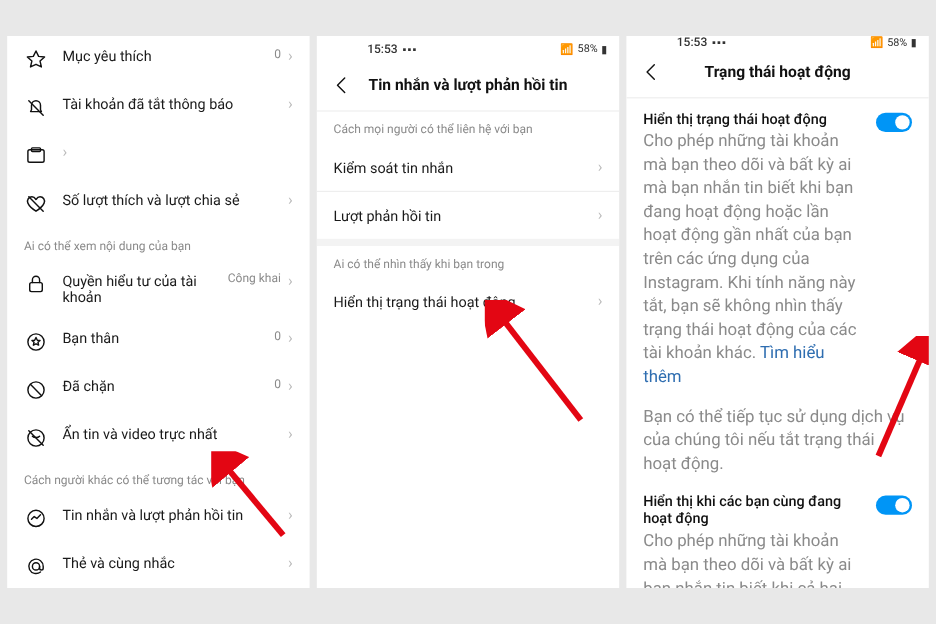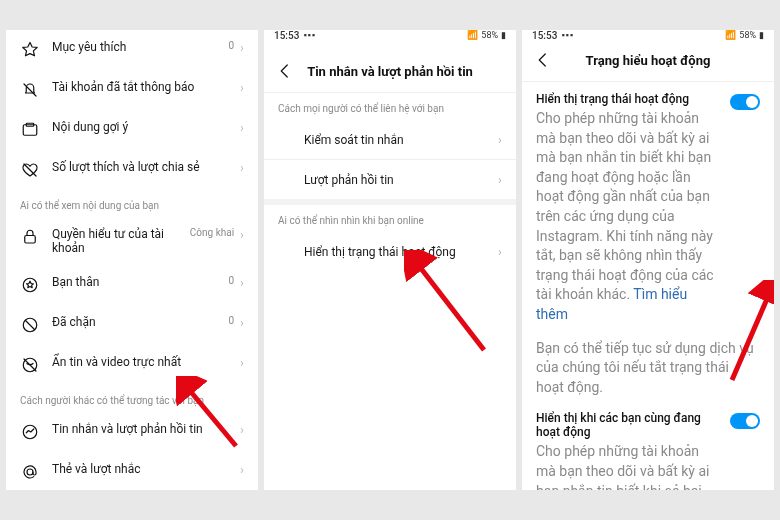--- a/index.html
+++ b/index.html
@@ -1,34 +1,34 @@
 <!DOCTYPE html>
 <html><head>
 <meta charset="utf-8">
 <style>
 * { margin: 0; padding: 0; box-sizing: border-box; font-family: -apple-system, BlinkMacSystemFont, "Segoe UI", Roboto, sans-serif; }
 body { width: 780px; height: 520px; background: #e8e8e8; padding: 30px 6px; display: flex; gap: 6px; }
 .phone { flex: 1; background: #fff; display: flex; flex-direction: column; position: relative; overflow: hidden; }
-.statusbar { height: 22px; display: flex; align-items: flex-start; padding: 0 10px; font-size: 10px; color: #333; }
+.statusbar { height: 22px; display: flex; align-items: center; padding: 0 10px; font-size: 10px; color: #333; margin-left: 32px; }
 .statusbar .time { font-weight: 500; }
 .statusbar .sb-icons { margin-left: 4px; font-size: 9px; letter-spacing: 1px; }
 .statusbar .right { margin-left: auto; display: flex; align-items: center; gap: 3px; font-size: 9px; }
 .header { display: flex; align-items: center; padding: 10px 12px 12px; border-bottom: 1px solid #eee; }
 .header .back { width: 18px; height: 18px; display: flex; align-items: center; justify-content: center; }
 .header .title { flex: 1; text-align: center; font-weight: 700; font-size: 13px; color: #111; margin-left: -18px; }
 .section-label { padding: 10px 14px 6px; font-size: 10px; color: #8a8a8a; }
 .row { display: flex; align-items: flex-start; padding: 10px 14px; font-size: 12px; color: #1a1a1a; }
 .row .icon { width: 20px; height: 20px; margin-right: 12px; display: flex; align-items: center; justify-content: center; }
 .row .label { flex: 1; }
 .row .meta { font-size: 10px; color: #8a8a8a; margin-right: 6px; }
 .row .chev { color: #bbb; font-size: 13px; }
 .divider { height: 6px; background: #f3f3f3; }
 .hairline { height: 1px; background: #eee; margin: 0 0; }
 .p2-row { display: flex; align-items: center; padding: 12px 14px; font-size: 12px; color: #1a1a1a; }
-.p2-row .label { flex: 1; margin-left: 26px; }
+.p2-row .label { flex: 1; }
 .p2-row .chev { color: #bbb; font-size: 13px; }
 .p3-block { padding: 10px 14px 4px; }
 .p3-title { font-size: 12px; color: #111; font-weight: 500; margin-bottom: 3px; }
 .p3-desc { font-size: 14px; color: #8a8a8a; line-height: 1.4; }
 .p3-desc .link { color: #2e6db0; }
 .p3-row { display: flex; align-items: flex-start; padding: 10px 14px 4px; }
 .p3-row .txt { flex: 1; padding-right: 8px; }
 .toggle { width: 30px; height: 16px; border-radius: 10px; background: #0095f6; position: relative; flex-shrink: 0; margin-top: 2px; }
 .toggle::after { content: ""; position: absolute; width: 12px; height: 12px; background: #fff; border-radius: 50%; top: 2px; right: 2px; }
 .arrow { position: absolute; pointer-events: none; }
@@ -59,21 +59,20 @@
     <span class="label">Tài khoản đã tắt thông báo</span>
     <span class="chev">›</span>
   </div>
   <div class="row">
     <span class="icon">
         <svg class="stroke-ic" width="18" height="18" viewBox="0 0 24 24">
           <rect x="3" y="5" width="18" height="14" rx="2"></rect>
           <rect x="7" y="3" width="10" height="4" rx="1"></rect>
         </svg>
       </span>
-    <span class="label">Nội dung gợi ý</span>
     <span class="chev">›</span>
   </div>
   <div class="row">
     <span class="icon">
         <svg class="stroke-ic" width="18" height="18" viewBox="0 0 24 24">
           <path d="M12 20s-7-4.5-9-9c-1.5-3.5 1-7 4.5-7 2 0 3.5 1.5 4.5 3 1-1.5 2.5-3 4.5-3 3.5 0 6 3.5 4.5 7-2 4.5-9 9-9 9z"></path>
           <path d="M4 4l16 16"></path>
         </svg>
       </span>
     <span class="label">Số lượt thích và lượt chia sẻ</span>
@@ -137,21 +136,21 @@
     <span class="label">Tin nhắn và lượt phản hồi tin</span>
     <span class="chev">›</span>
   </div>
   <div class="row">
     <span class="icon">
         <svg class="stroke-ic" width="18" height="18" viewBox="0 0 24 24">
           <circle cx="12" cy="12" r="4"></circle>
           <path d="M16 12v2a2 2 0 004 0v-2a8 8 0 10-3 6.2"></path>
         </svg>
       </span>
-    <span class="label">Thẻ và lượt nhắc</span>
+    <span class="label">Thẻ và cùng nhắc</span>
     <span class="chev">›</span>
   </div>
 
   <div class="arrow" style="left:170px; top:346px;">
     <svg width="70" height="80">
         <defs>
           <marker id="a1" markerWidth="8" markerHeight="8" refX="2" refY="4" orient="auto">
             <path d="M0 0L8 4L0 8z" fill="#e30613"></path>
           </marker>
         </defs>
@@ -182,21 +181,21 @@
   <div class="p2-row">
     <span class="label">Kiểm soát tin nhắn</span>
     <span class="chev">›</span>
   </div>
   <div class="hairline"></div>
   <div class="p2-row">
     <span class="label">Lượt phản hồi tin</span>
     <span class="chev">›</span>
   </div>
   <div class="divider"></div>
-  <div class="section-label">Ai có thể nhìn nhìn khi bạn online</div>
+  <div class="section-label">Ai có thể nhìn thấy khi bạn trong</div>
   <div class="p2-row">
     <span class="label">Hiển thị trạng thái hoạt động</span>
     <span class="chev">›</span>
   </div>
   <div class="arrow" style="left:140px; top:220px;">
     <svg width="90" height="110">
         <defs>
           <marker id="a2" markerWidth="8" markerHeight="8" refX="2" refY="4" orient="auto">
             <path d="M0 0L8 4L0 8z" fill="#e30613"></path>
           </marker>
@@ -215,21 +214,21 @@
         <span>58%</span>
         <span>▮</span>
       </span>
   </div>
   <div class="header">
     <span class="back">
         <svg class="stroke-ic" width="18" height="18" viewBox="0 0 24 24">
           <path d="M15 4l-8 8 8 8"></path>
         </svg>
       </span>
-    <span class="title">Trạng hiểu hoạt động</span>
+    <span class="title">Trạng thái hoạt động</span>
   </div>
   <div class="p3-row">
     <div class="txt">
       <div class="p3-title">Hiển thị trạng thái hoạt động</div>
       <div class="p3-desc"><span>Cho phép những tài khoản mà bạn theo dõi và bất kỳ ai mà bạn nhắn tin biết khi bạn đang hoạt động hoặc lần hoạt động gần nhất của bạn trên các ứng dụng của Instagram. Khi tính năng này tắt, bạn sẽ không nhìn thấy trạng thái hoạt động của các tài khoản khác.</span> <span class="link">Tìm hiểu thêm</span></div>
     </div>
     <div class="toggle"></div>
   </div>
   <div class="p3-block">
     <div class="p3-desc">Bạn có thể tiếp tục sử dụng dịch vụ của chúng tôi nếu tắt trạng thái hoạt động.</div>

